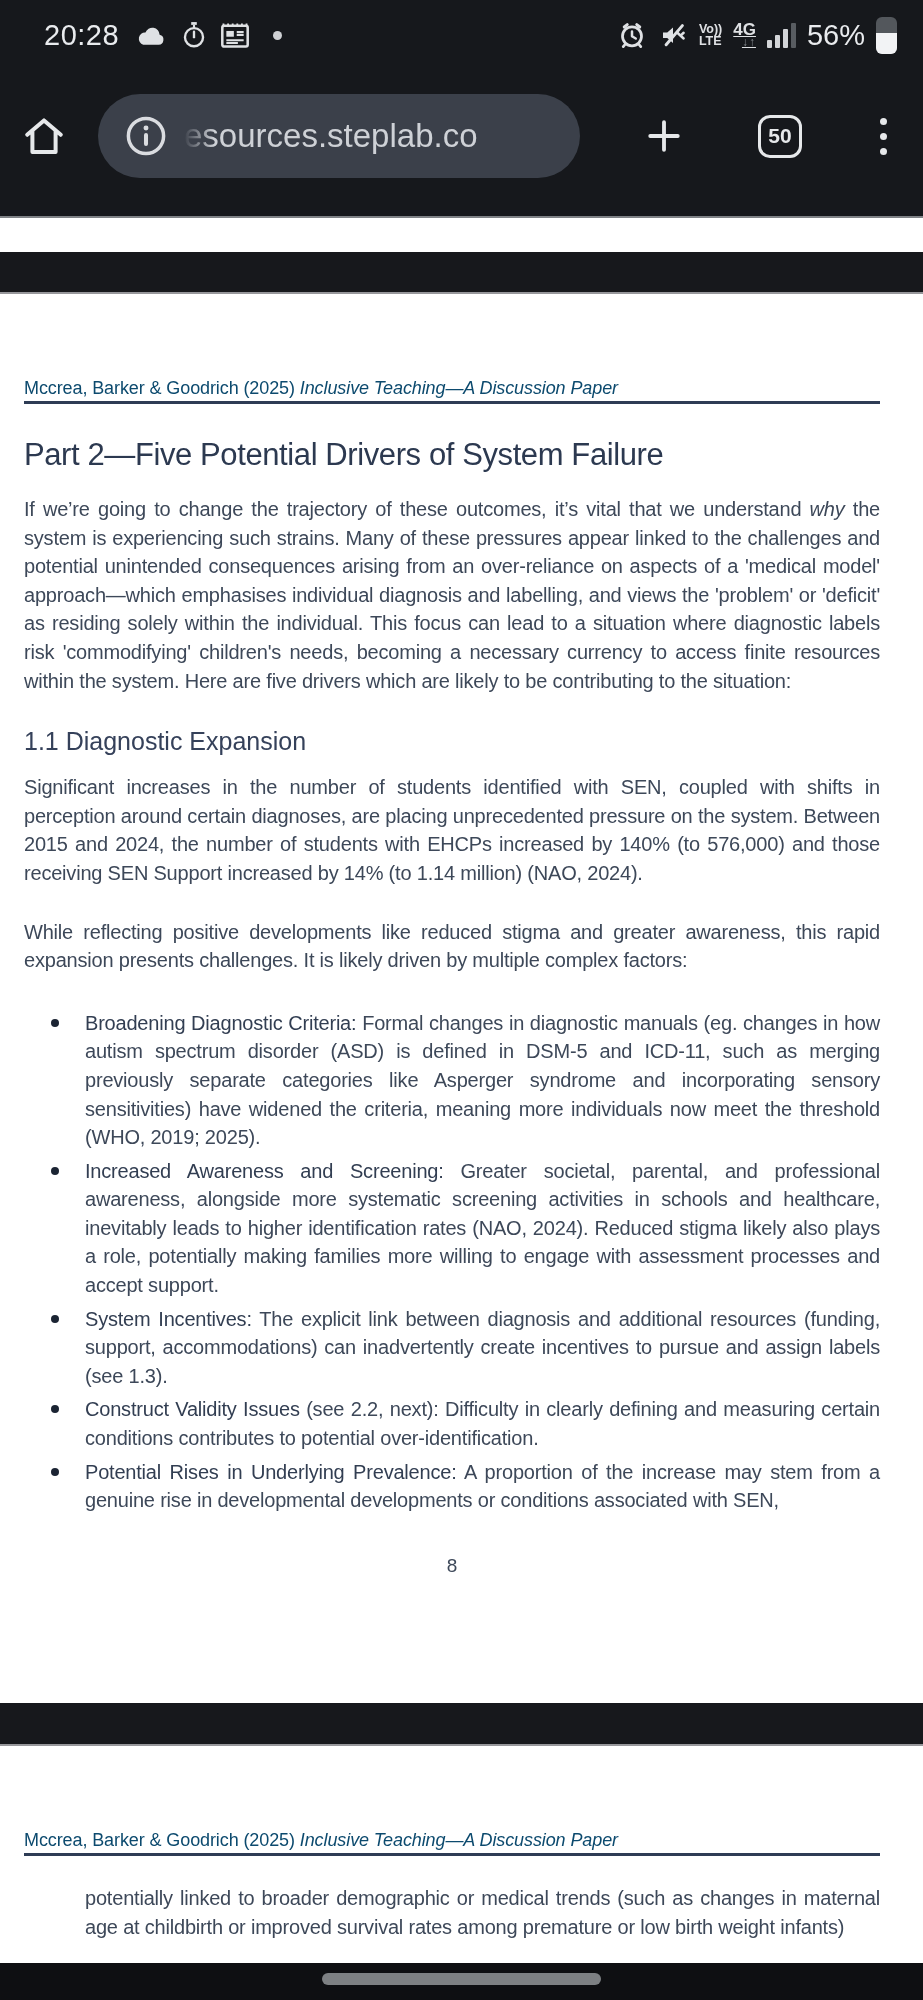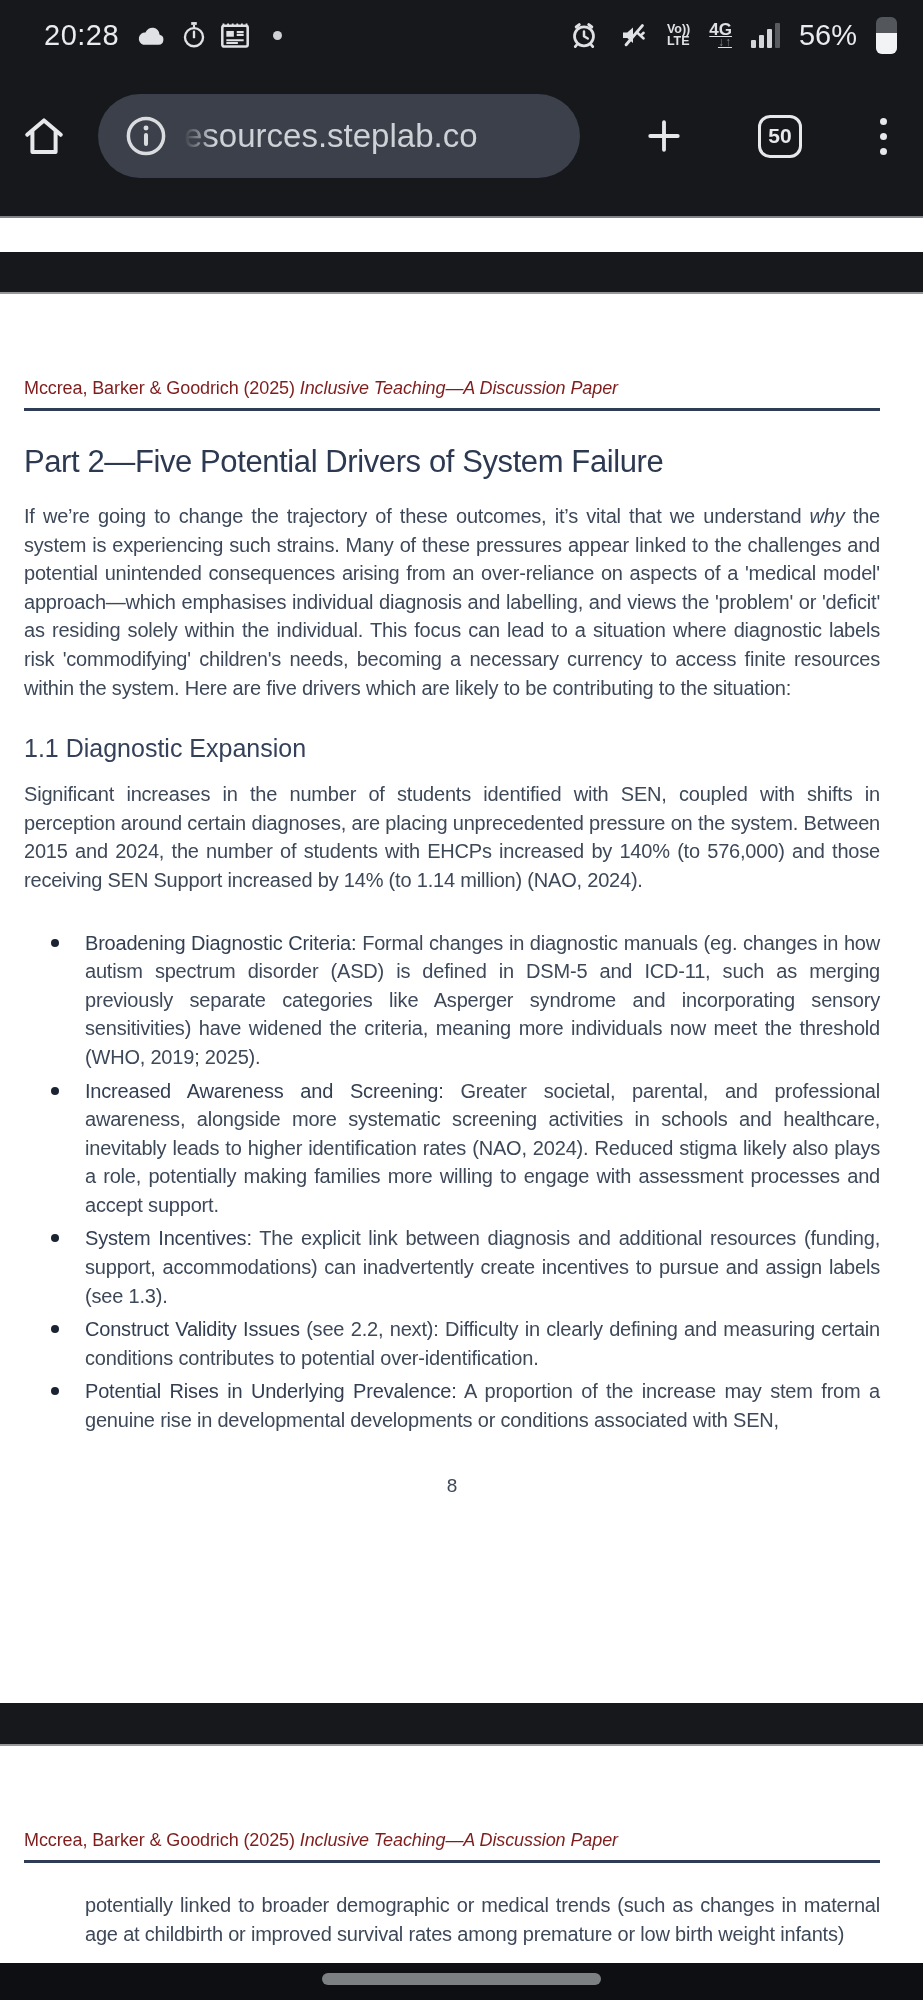--- a/index.html
+++ b/index.html
@@ -10,21 +10,21 @@
   }
   
   .topbars { background:#16181c; border-bottom:2px solid #7f8286; }
   .statusbar {
     height:70px; display:flex; align-items:center;
     padding:0 26px 0 44px; color:#e9ebee;
   }
   .time { font-size:29px; letter-spacing:.5px; }
   .st-icons-left { display:flex; align-items:center; gap:13px; margin-left:16px; }
   .notif-dot { width:9px; height:9px; border-radius:50%; background:#cfd1d4; margin-left:10px; }
-  .st-right { margin-left:auto; display:flex; align-items:center; gap:19px; }
+  .st-right { margin-left:auto; display:flex; align-items:center; gap:11px; }
   .volte { font-weight:bold; font-size:12.5px; line-height:12px; text-align:left; color:#dfe1e4; }
   .fourg { text-align:right; color:#dfe1e4;text-decoration:underline; }
   .fourg .g { font-weight:bold; font-size:17px; line-height:15px; }
   .fourg .arrows { font-size:12px; line-height:11px; color:#85898e; letter-spacing:1px; }
   .sigbars { display:flex; align-items:flex-end; gap:3px; height:26px; }
   .sigbars i { display:block; width:5px; border-radius:1px; background:#d3d5d8; }
   .sigbars i:nth-child(1){height:8px;} .sigbars i:nth-child(2){height:13px;}
   .sigbars i:nth-child(3){height:19px;} .sigbars i:nth-child(4){height:25px;background:#585c61;}
   .battpct { font-size:29px; }
   .battery { position:relative; width:21px; height:37px; border-radius:6px; background:#53575c; overflow:hidden; }
@@ -49,21 +49,21 @@
   .kebab { margin-left:56px; display:flex; flex-direction:column; gap:8px; padding:4px; }
   .kebab i { width:7px; height:7px; border-radius:50%; background:#e6e8ea; }
   
   .sliver { height:34px; background:#fff; }
   .gapband { height:42px; background:#17181c; border-bottom:2px solid #97979b; }
   .gapband2 { height:43px; background:#17181c; border-bottom:2px solid #97979b; }
   
   .page8 { height:1409px; background:#fff; padding:84px 43px 0 24px; overflow:hidden; }
   .page9 { height:217px; background:#fff; padding:84px 43px 0 24px; overflow:hidden; }
   .runhead {
-    font-size:18px; color:#7f1d1d; padding-bottom:9px;
+    font-size:18px; color:#0c4a6e; padding-bottom:2px;
     border-bottom:3px solid #2e3c55; letter-spacing:-.1px;
   }
   .runhead .it { font-style:italic; }
   .h1 { margin:33px 0 16px 0; font-size:31px; font-weight:normal; color:#2c3950; letter-spacing:-.4px; }
   .body-p { margin:22px 0 0 0; font-size:20px; line-height:28.6px; color:#3d4859;
     text-align:justify; letter-spacing:-.2px; }
   .h2 { margin:32px 0 0 0; font-size:25px; font-weight:400; color:#35415a; }
   .p-tight { margin-top:17px; }
   .p-gap { margin-top:30px; }
   .blist { margin:34px 0 0 0; padding:0 0 0 61px; list-style:none; }
@@ -190,20 +190,21 @@
   <div class="page8">
     <div class="runhead">
       <span>Mccrea, Barker &amp; Goodrich (2025) </span><span class="it">Inclusive Teaching—A Discussion Paper</span>
     </div>
     <h1 class="h1">Part 2—Five Potential Drivers of System Failure</h1>
     <p class="body-p">
       <span>If we’re going to change the trajectory of these outcomes, it’s vital that we understand </span><i>why</i><span> the system is experiencing such strains. Many of these pressures appear linked to the challenges and potential unintended consequences arising from an over-reliance on aspects of a 'medical model' approach—which emphasises individual diagnosis and labelling, and views the 'problem' or 'deficit' as residing solely within the individual. This focus can lead to a situation where diagnostic labels risk 'commodifying' children's needs, becoming a necessary currency to access finite resources within the system. Here are five drivers which are likely to be contributing to the situation:</span>
     </p>
     <h2 class="h2">1.1 Diagnostic Expansion</h2>
     <p class="body-p p-tight">Significant increases in the number of students identified with SEN, coupled with shifts in perception around certain diagnoses, are placing unprecedented pressure on the system. Between 2015 and 2024, the number of students with EHCPs increased by 140% (to 576,000) and those receiving SEN Support increased by 14% (to 1.14 million) (NAO, 2024).</p>
+    <p class="body-p p-gap">While reflecting positive developments like reduced stigma and greater awareness, this rapid expansion presents challenges. It is likely driven by multiple complex factors:</p>
     <ul class="blist">
       <li><span class="b">Broadening Diagnostic Criteria:</span><span> Formal changes in diagnostic manuals (eg. changes in how autism spectrum disorder (ASD) is defined in DSM-5 and ICD-11, such as merging previously separate categories like Asperger syndrome and incorporating sensory sensitivities) have widened the criteria, meaning more individuals now meet the threshold (WHO, 2019; 2025).</span></li>
       <li><span class="b">Increased Awareness and Screening:</span><span> Greater societal, parental, and professional awareness, alongside more systematic screening activities in schools and healthcare, inevitably leads to higher identification rates (NAO, 2024). Reduced stigma likely also plays a role, potentially making families more willing to engage with assessment processes and accept support.</span></li>
       <li><span class="b">System Incentives:</span><span> The explicit link between diagnosis and additional resources (funding, support, accommodations) can inadvertently create incentives to pursue and assign labels (see 1.3).</span></li>
       <li><span class="b">Construct Validity Issues</span><span> (see 2.2, next): Difficulty in clearly defining and measuring certain conditions contributes to potential over-identification.</span></li>
       <li><span class="b">Potential Rises in Underlying Prevalence:</span><span> A proportion of the increase may stem from a genuine rise in developmental developments or conditions associated with SEN,</span></li>
     </ul>
     <div class="pagenum">8</div>
   </div>
 

